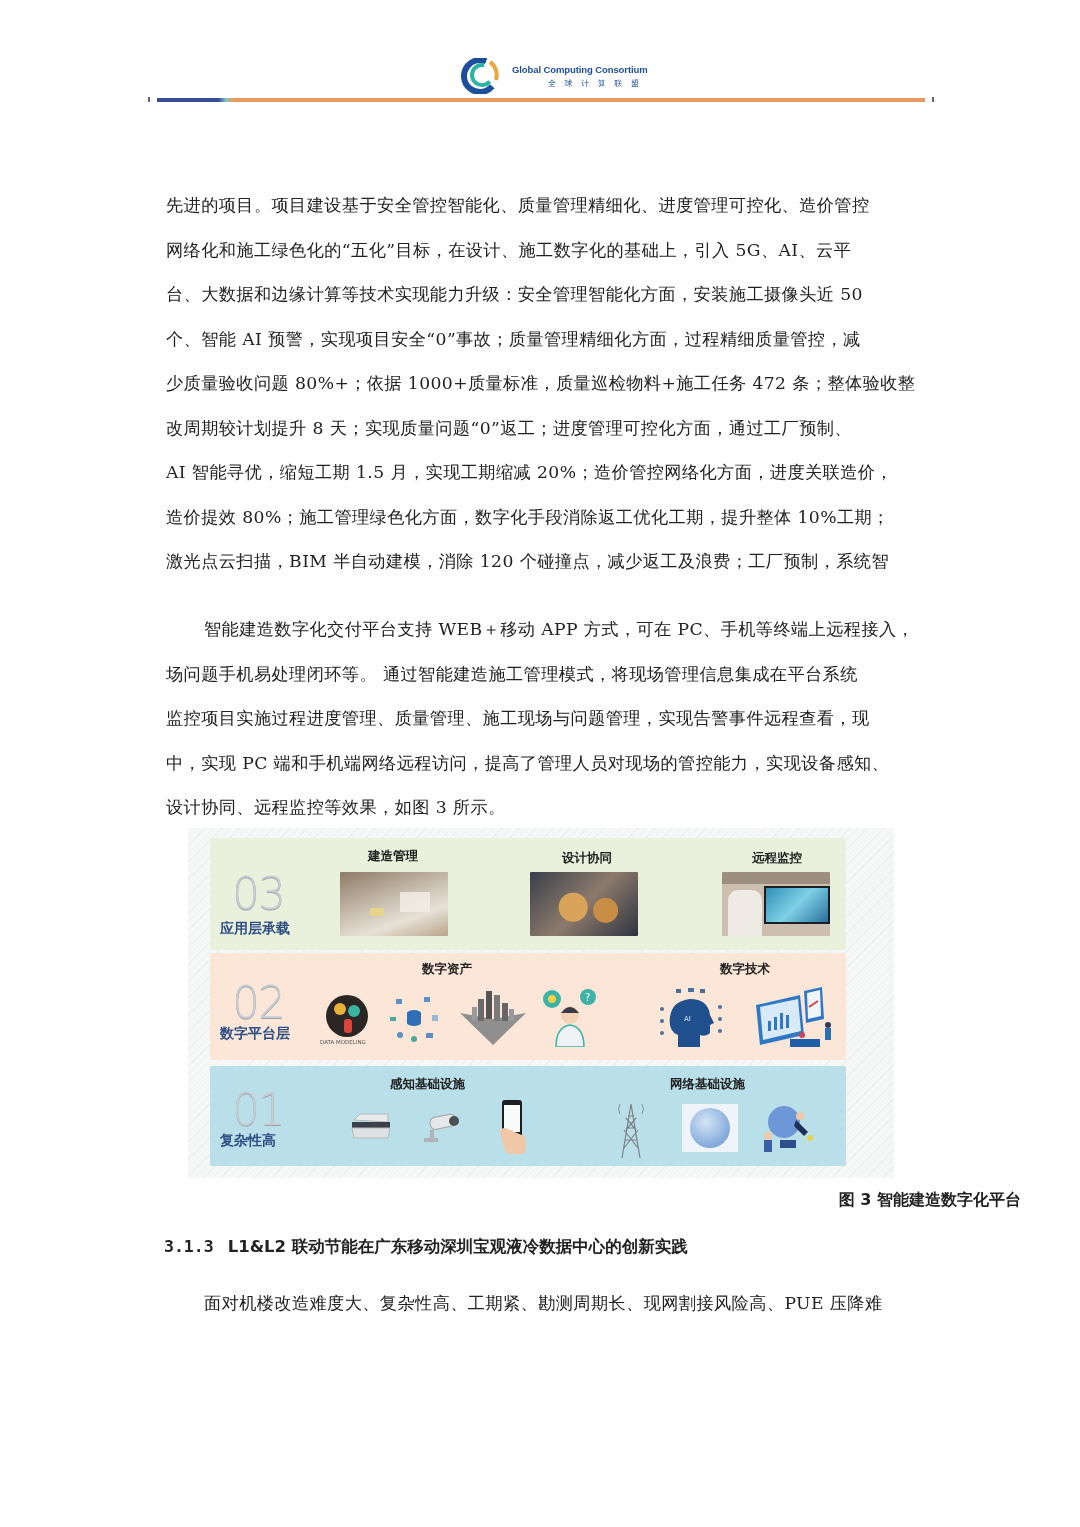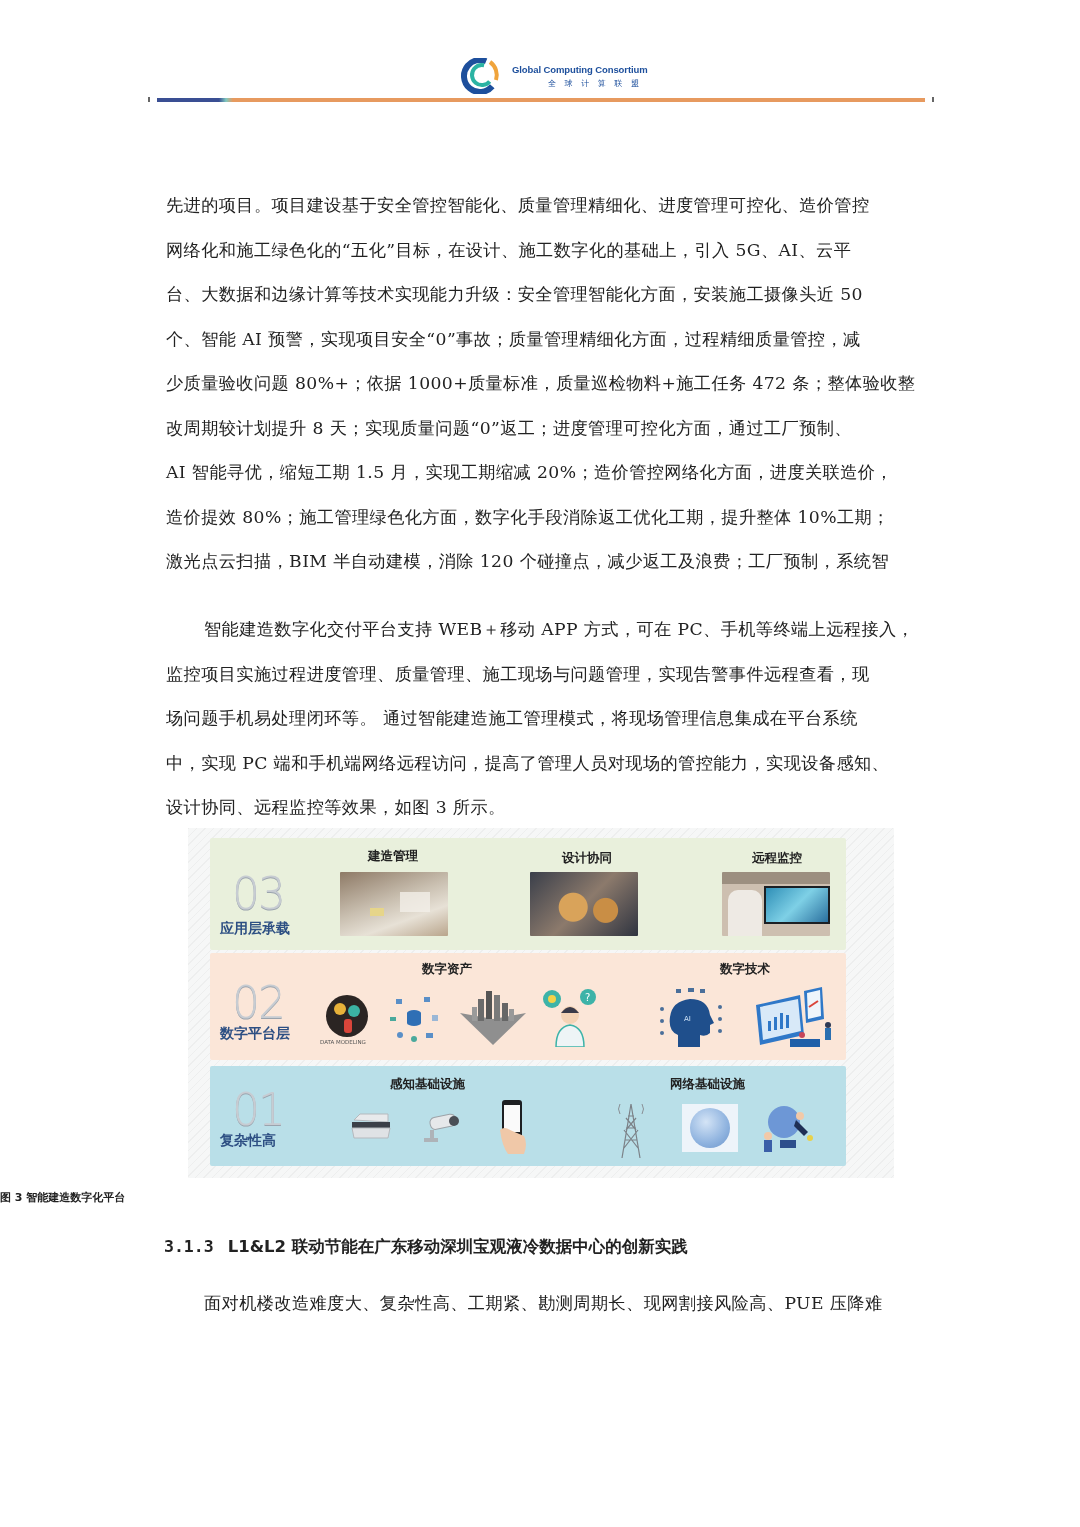--- a/index.html
+++ b/index.html
@@ -36,22 +36,22 @@
   .layer-num { position: absolute; left: 22px; font-family: "DejaVu Sans", sans-serif;
                font-size: 44px; font-weight: 200; color: #c7ccd2; letter-spacing: -2px;
                text-shadow: 0 1px 0 #9aa3ad; }
   .layer-label { position: absolute; left: 10px; font-family: "DejaVu Sans", sans-serif;
                  font-size: 14px; font-weight: bold; color: #2d4f83; }
   .cat-label { position: absolute; font-family: "DejaVu Sans", sans-serif; font-size: 12.5px;
                font-weight: bold; color: #222; }
   .photo { position: absolute; border-radius: 1px; overflow: hidden; }
   .icon-ph { position: absolute; }
 
-  .caption { position: absolute; top: 1190px; left: 0; width: 1021px; text-align: left;
-             font-family: "DejaVu Sans", sans-serif; font-size: 11px; font-weight: bold; color: #222; }
+  .caption { position: absolute; top: 1190px; left: 0; width: 1021px; text-align: right;
+             font-family: "DejaVu Sans", sans-serif; font-size: 16px; font-weight: bold; color: #222; }
   .heading { position: absolute; left: 164px; top: 1236px; font-family: "DejaVu Sans", sans-serif;
              font-size: 16.5px; font-weight: bold; color: #222; }
   .heading .num { margin-right: 14px; font-family: "DejaVu Sans Mono", monospace; }
 </style>
 </head>
 <body>
 
 <div class="header">
   <div class="logo">
     <div class="logo-mark">
@@ -80,22 +80,22 @@
   <p class="para">个、智能 AI 预警，实现项目安全“0”事故；质量管理精细化方面，过程精细质量管控，减</p>
   <p class="para">少质量验收问题 80%+；依据 1000+质量标准，质量巡检物料+施工任务 472 条；整体验收整</p>
   <p class="para">改周期较计划提升 8 天；实现质量问题“0”返工；进度管理可控化方面，通过工厂预制、</p>
   <p class="para">AI 智能寻优，缩短工期 1.5 月，实现工期缩减 20%；造价管控网络化方面，进度关联造价，</p>
   <p class="para">造价提效 80%；施工管理绿色化方面，数字化手段消除返工优化工期，提升整体 10%工期；</p>
   <p class="para">激光点云扫描，BIM 半自动建模，消除 120 个碰撞点，减少返工及浪费；工厂预制，系统智</p>
 </div>
 
 <div class="text-block" style="top:606px">
   <p class="para indent">智能建造数字化交付平台支持 WEB＋移动 APP 方式，可在 PC、手机等终端上远程接入，</p>
+  <p class="para">场问题手机易处理闭环等。 通过智能建造施工管理模式，将现场管理信息集成在平台系统</p>
   <p class="para">监控项目实施过程进度管理、质量管理、施工现场与问题管理，实现告警事件远程查看，现</p>
-  <p class="para">场问题手机易处理闭环等。 通过智能建造施工管理模式，将现场管理信息集成在平台系统</p>
   <p class="para">中，实现 PC 端和手机端网络远程访问，提高了管理人员对现场的管控能力，实现设备感知、</p>
   <p class="para">设计协同、远程监控等效果，如图 3 所示。</p>
 </div>
 
 <div class="figure">
 
   <div class="layer layer-3">
     <div class="layer-num" style="top:30px">03</div>
     <div class="layer-label" style="top:82px">应用层承载</div>
 

